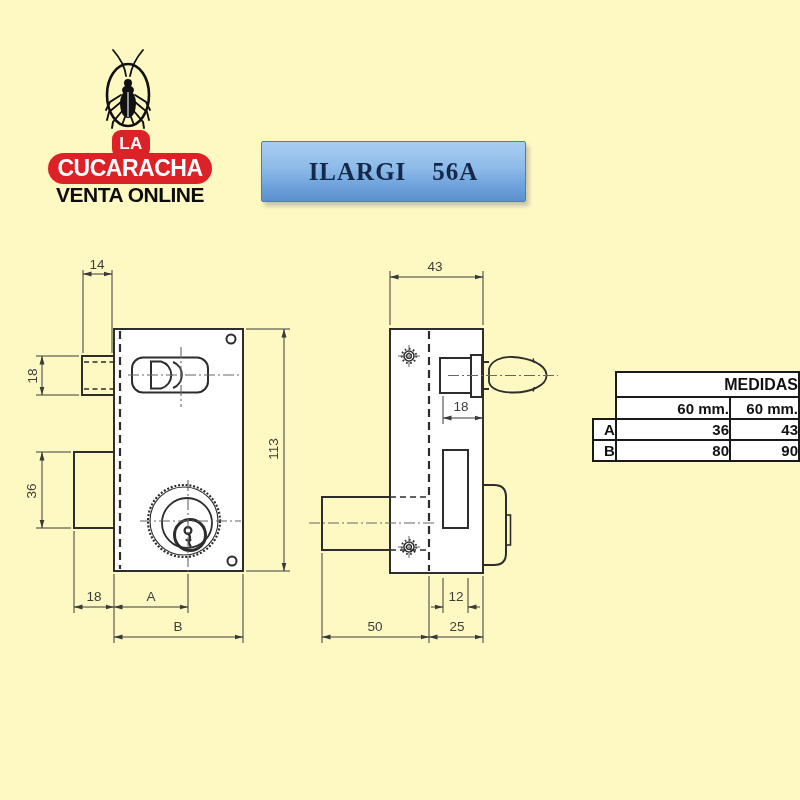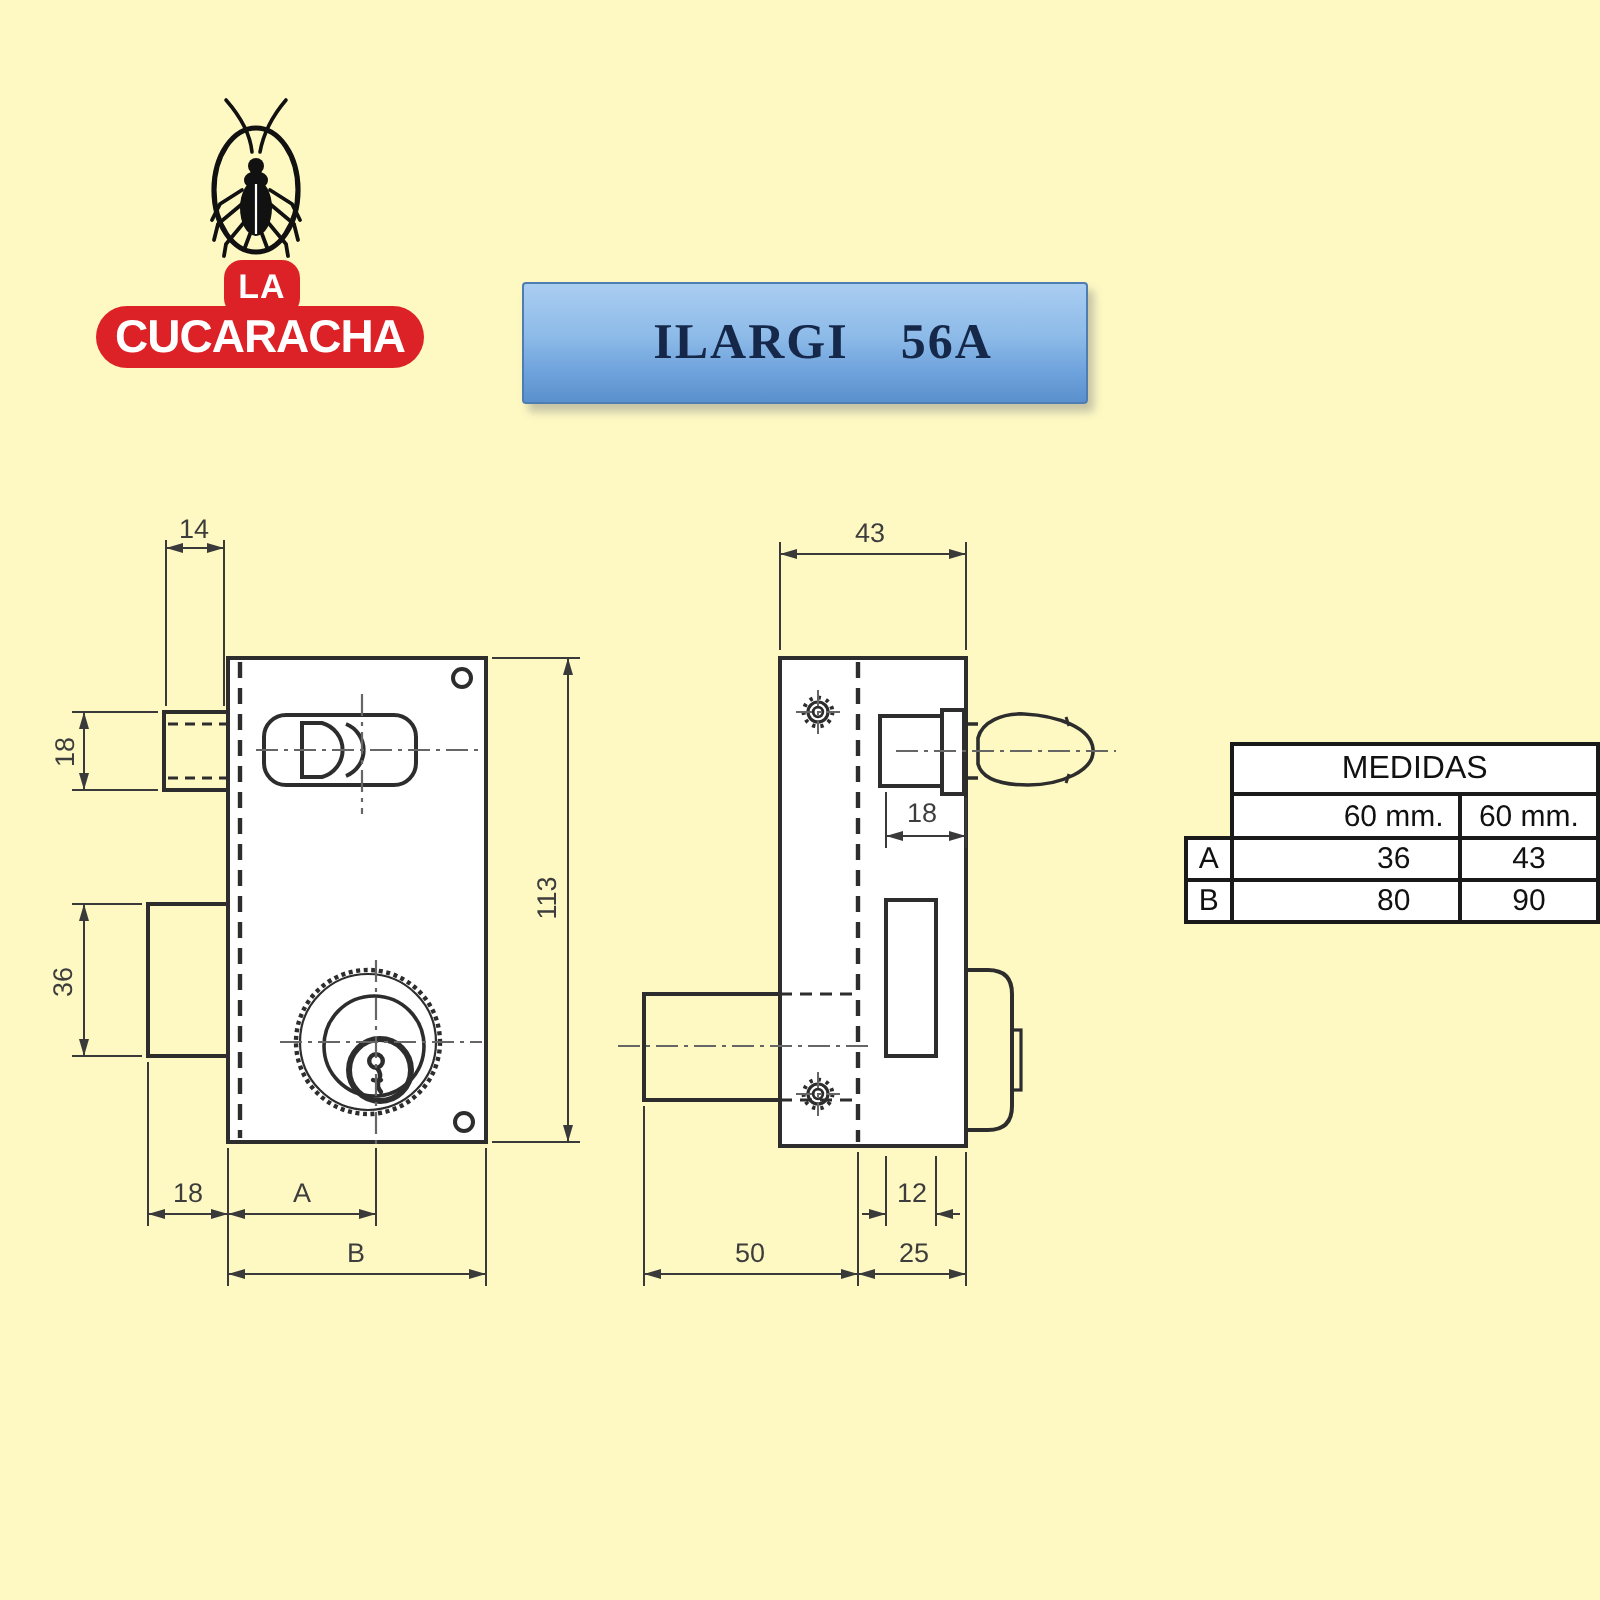--- a/index.html
+++ b/index.html
@@ -19,31 +19,31 @@
   .venta{position:absolute;left:44px;top:183px;width:172px;text-align:center;color:#0d0d0d;
           font-weight:bold;font-size:21px;letter-spacing:-.5px;z-index:2;}
 
   
   .model-banner{position:absolute;left:261px;top:141px;width:263px;height:59px;
         background:linear-gradient(180deg,#aacdf1 0%,#8cbae8 45%,#6ea2dc 75%,#5a90cc 100%);
         border:1px solid #4d7db3;border-radius:2px;
         box-shadow:3px 4px 4px rgba(130,130,130,.45);
         display:flex;align-items:center;justify-content:center;
         font-family:"Liberation Serif",serif;font-weight:bold;font-size:25px;color:#16284a;
-        letter-spacing:1px;padding-left:18px;}
+        letter-spacing:1px;}
   .model-banner .code{margin-left:26px;}
 
   
   .drawing{position:absolute;left:0;top:0;width:800px;height:800px;}
   .drawing text{font-family:"Liberation Sans",sans-serif;font-size:13.5px;fill:#3d3d3d;}
 
   
   .medidas{position:absolute;left:592px;top:371px;border-collapse:collapse;
            font-family:"Liberation Sans",sans-serif;color:#111;}
-  .medidas td{border:2px solid #1a1a1a;text-align:center;font-weight:normal;font-size:15px;
+  .medidas td{border:2px solid #1a1a1a;text-align:right;font-weight:bold;font-size:15px;
               padding:0;background:#fff;}
   .medidas td.nob{border:none;background:transparent;}
   .medidas .c0{width:25px;}
   .medidas .c1{width:78px;padding-left:48px;}
   .medidas .c2{width:82px;}
   .medidas tr.r0 td{height:23px;font-size:16px;}
   .medidas tr.r1 td{height:20px;}
   .medidas tr.r2 td,.medidas tr.r3 td{height:19px;}
 </style>
 </head>
@@ -74,20 +74,21 @@
         <ellipse cx="32" cy="64" rx="8" ry="14"></ellipse>
       </g>
       <path d="M32,52 V77" stroke="#ffffff" stroke-width="1.1"></path>
     </svg>
     <div class="la-tab">
       <span>LA</span>
     </div>
     <div class="cuc-pill">
       <span>CUCARACHA</span>
     </div>
+    <div class="venta">VENTA ONLINE</div>
   </div>
 
   <div class="model-banner">
     <span class="model">ILARGI</span>
     <span class="code">56A</span>
   </div>
 
   <svg class="drawing" viewBox="0 0 800 800">
     <defs>
       <marker id="ae" markerWidth="9" markerHeight="6" refX="8.5" refY="3" orient="auto-start-reverse">

